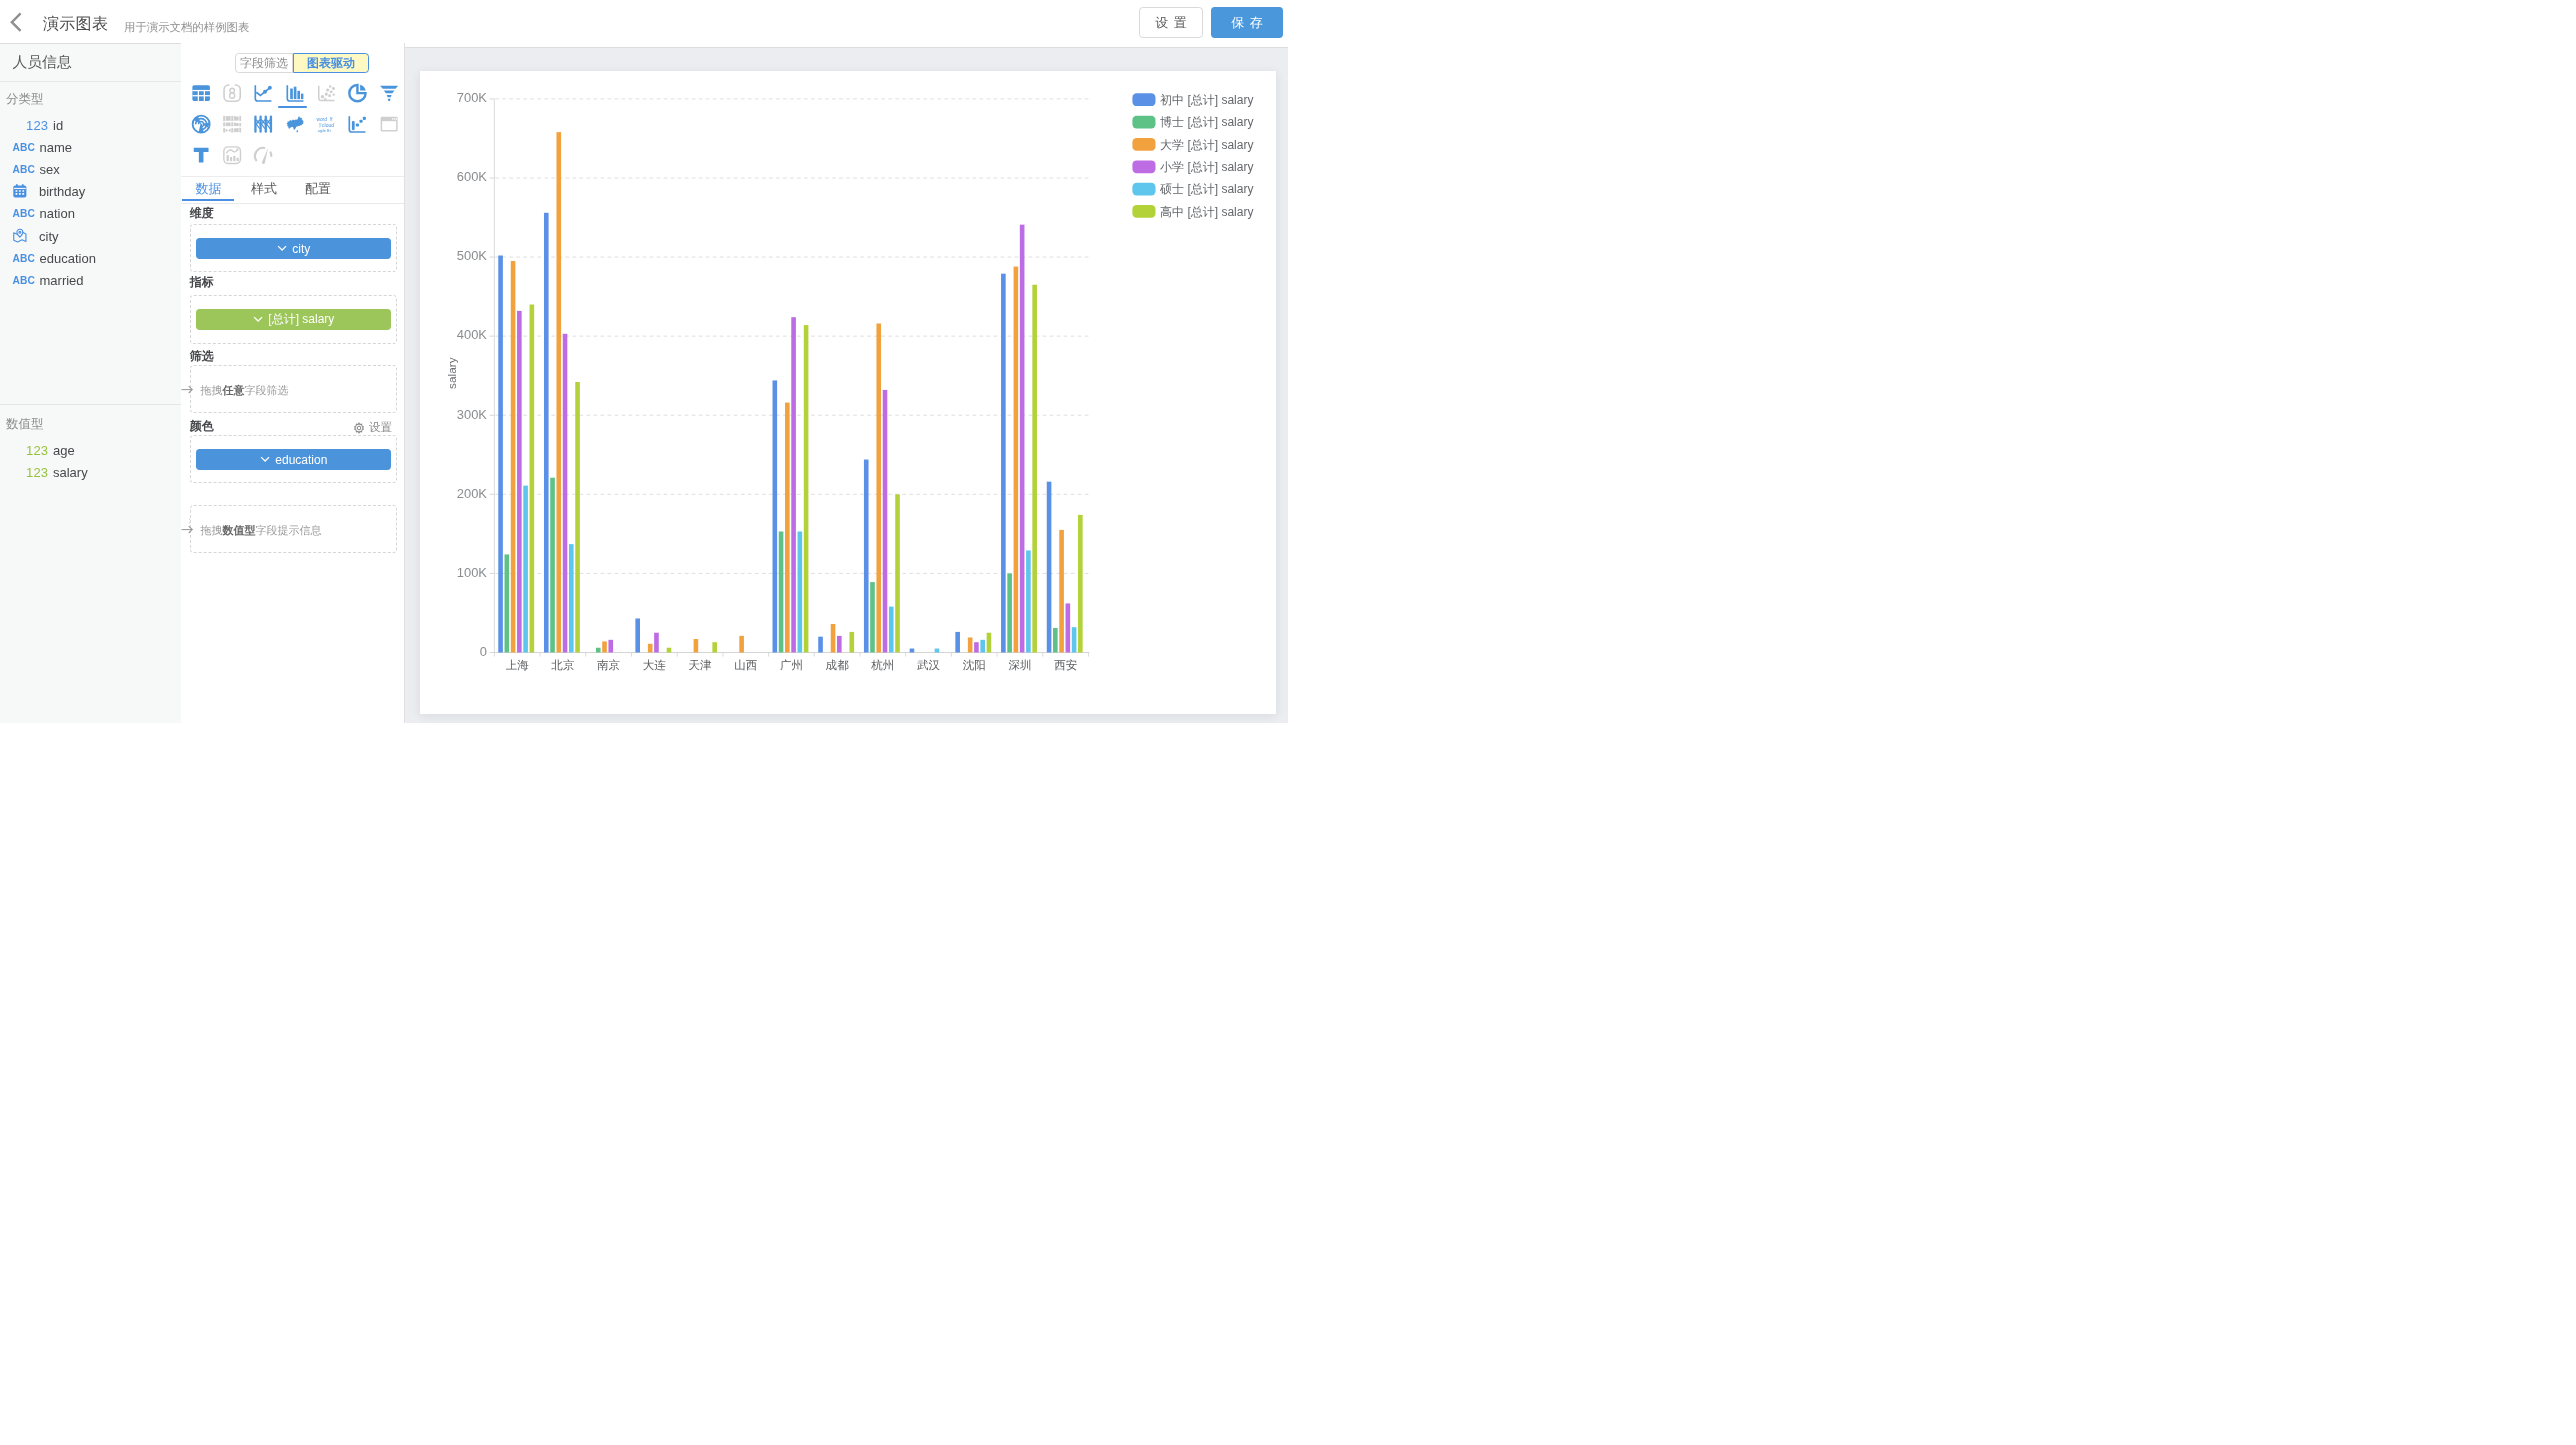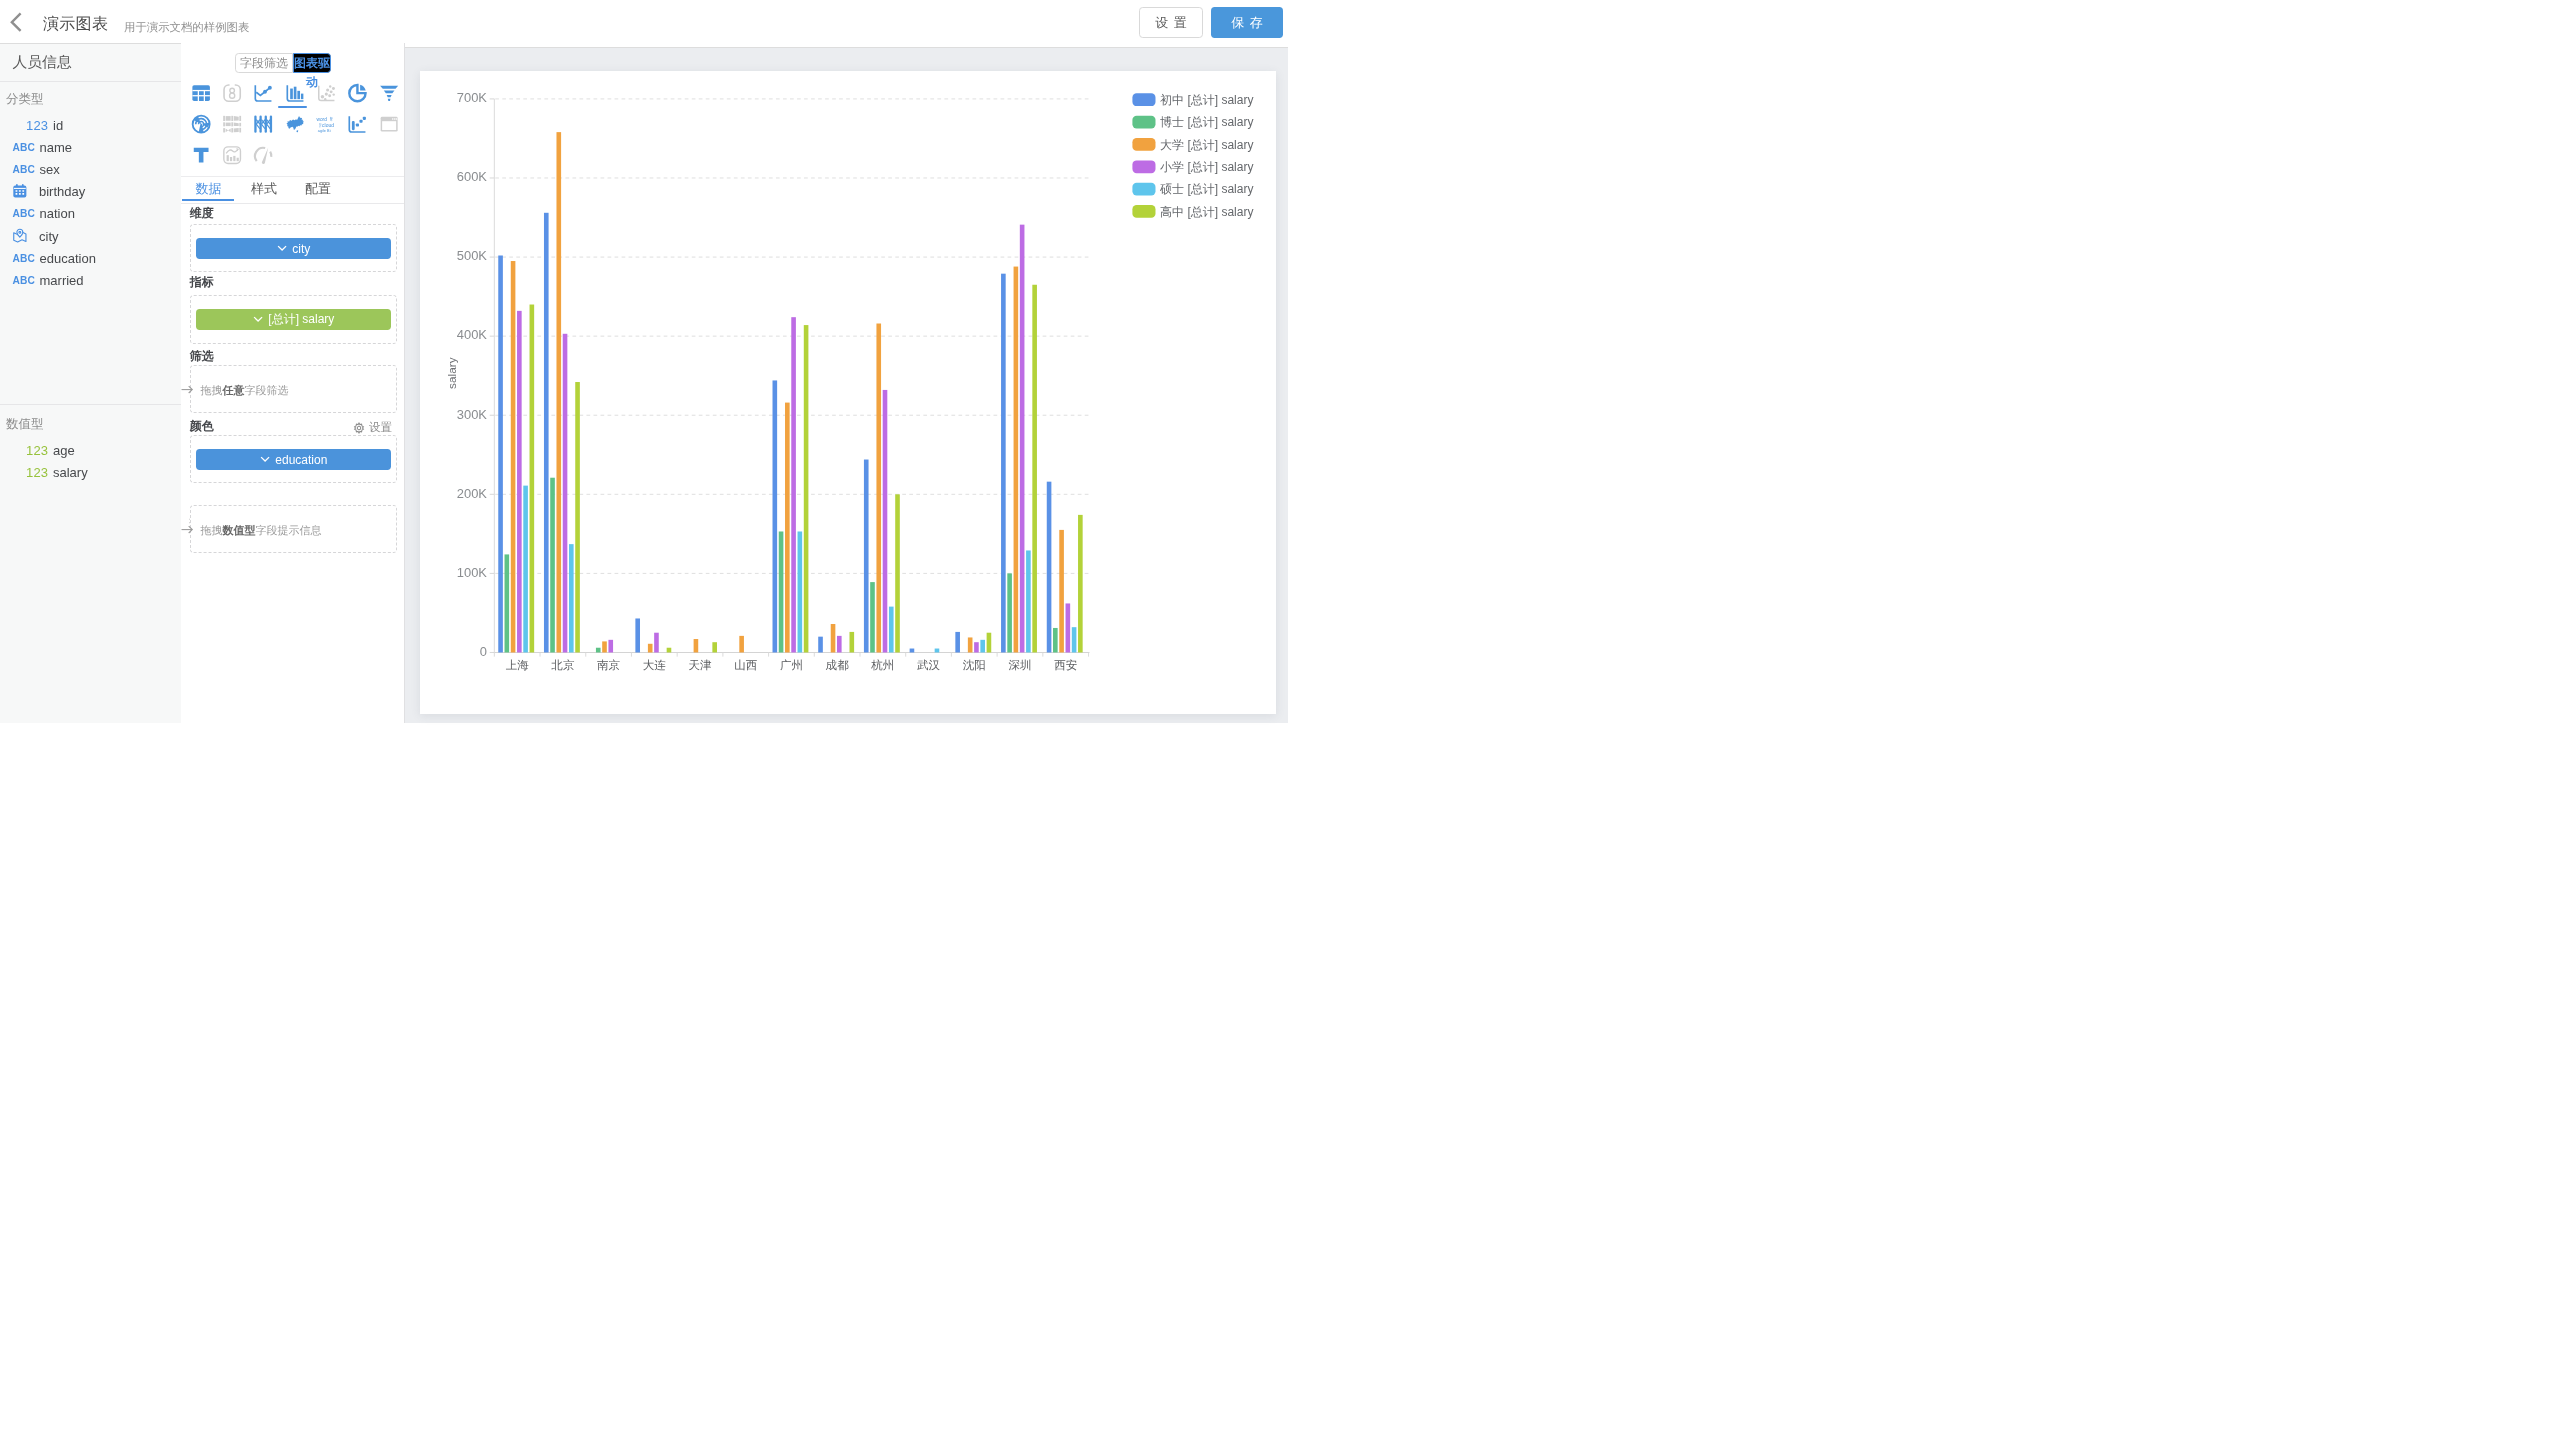--- a/index.html
+++ b/index.html
@@ -17,21 +17,21 @@
 .slab{position:absolute;left:6px;font-size:12.5px;color:#8c8c8c}
 .frow{position:absolute;left:0;width:100%;height:22px;display:flex;align-items:center}
 .p123{display:inline-block;margin-left:26px;width:27px;font-size:13px;font-weight:400;color:#4a90e2;letter-spacing:0.2px}
 .p123.g{color:#97c23c}
 .pabc{display:inline-block;margin-left:12.5px;width:27px;font-size:10.2px;font-weight:700;color:#4a90e2;letter-spacing:0.2px}
 .pic{display:inline-block;margin-left:12px;width:27px;line-height:0}
 .flab{font-size:13px;color:#47494c}
 #panel{position:absolute;left:181px;top:43px;width:224px;height:680px;background:#fff;border-right:0.9px solid #e0e0e2}
 .tgl{position:absolute;top:10px;height:20.3px;line-height:18.5px;font-size:12px;text-align:center}
 #tgl-l{left:54px;width:58px;border:0.9px solid #d9d9d9;border-radius:3.7px 0 0 3.7px;color:#8c8c8c;background:#fff}
-#tgl-r{left:112px;width:38px;border:0.9px solid #4a90e2;border-radius:0 3.7px 3.7px 0;color:#4a90e2;font-weight:600;background:#000000}
+#tgl-r{left:112px;width:76px;border:0.9px solid #4a90e2;border-radius:0 3.7px 3.7px 0;color:#4a90e2;font-weight:600;background:#fef9c3}
 .icn{position:absolute;width:20.3px;height:20.3px;line-height:0}
 .icn svg{width:20.3px;height:20.3px}
 #selbar{position:absolute;left:97px;top:63px;width:29px;height:1.8px;background:#4a90e2;border-radius:0.9px}
 #icndiv{position:absolute;left:0;top:133px;width:100%;border-top:0.9px solid #ececee}
 .tab{position:absolute;top:137px;font-size:13px;color:#595959}
 #tab1{left:14.4px;color:#4a90e2}
 #tab2{left:70px}
 #tab3{left:124px}
 #inkbar{position:absolute;left:1.3px;top:156px;width:52px;height:1.8px;background:#4a90e2}
 #tabdiv{position:absolute;left:0;top:160px;width:100%;border-top:0.9px solid #e9e9eb}

